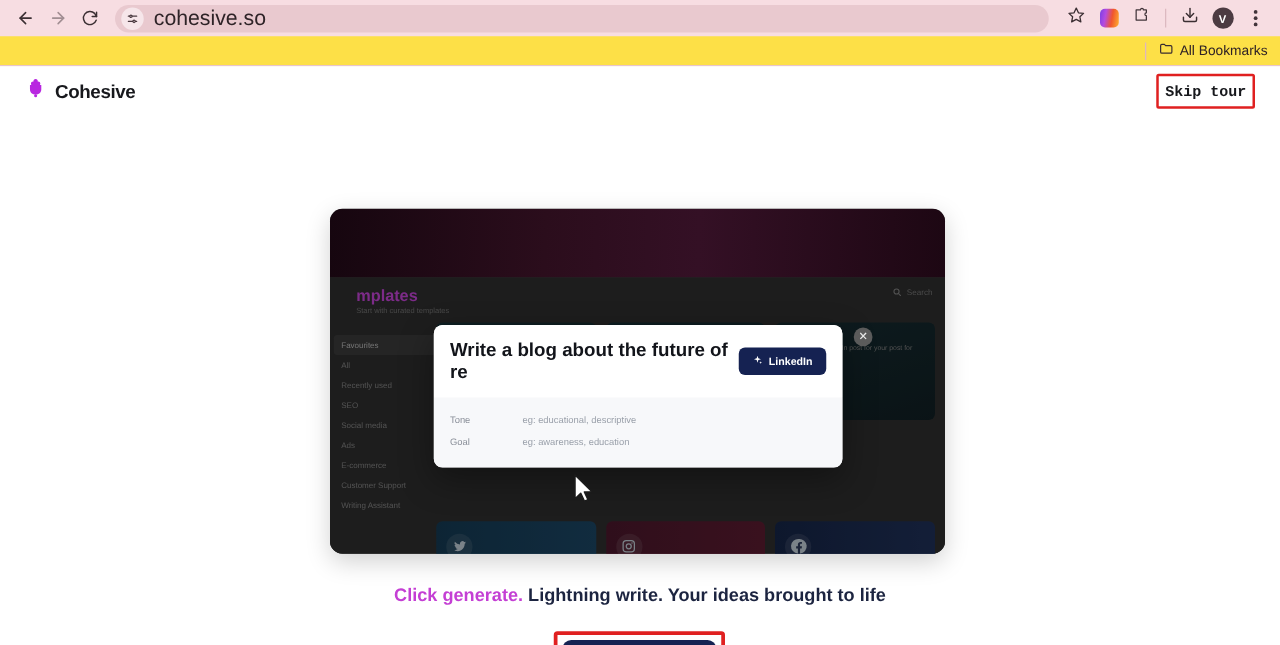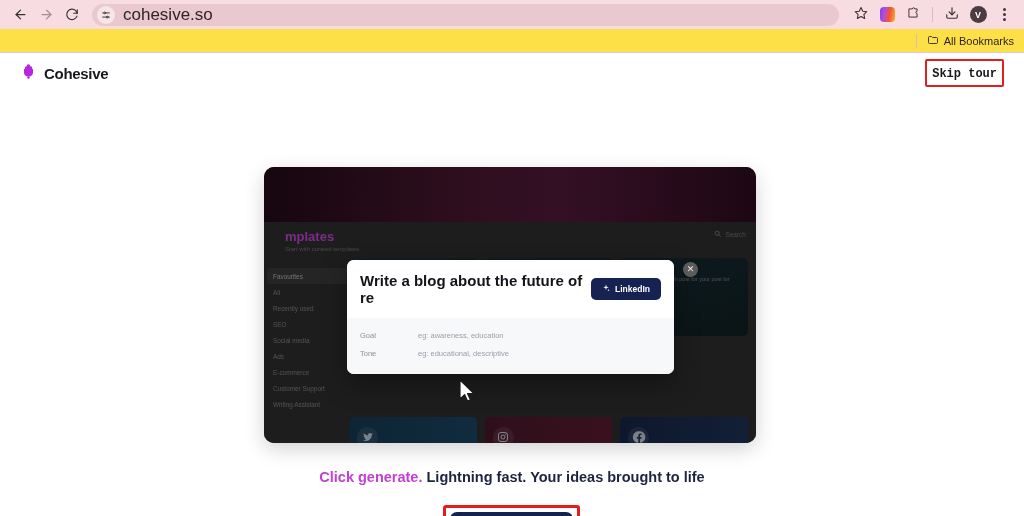--- a/index.html
+++ b/index.html
@@ -561,42 +561,42 @@
               <path d="M12 1.5l2 6.4 6.4 2-6.4 2-2 6.4-2-6.4-6.4-2 6.4-2z"></path>
               <path d="M19.5 15l.8 2.6 2.6.8-2.6.8-.8 2.6-.8-2.6-2.6-.8 2.6-.8z"></path>
             </svg>
         </span>
         <span>LinkedIn</span>
       </div>
     </div>
 
     <div class="modal-fields">
       <div class="field-row">
+        <span class="field-label">Tone</span>
+        <span class="field-ph">eg: educational, descriptive</span>
+      </div>
+      <div class="field-row">
         <span class="field-label">Goal</span>
         <span class="field-ph">eg: awareness, education</span>
-      </div>
-      <div class="field-row">
-        <span class="field-label">Tone</span>
-        <span class="field-ph">eg: educational, descriptive</span>
       </div>
     </div>
   </div>
 
   <div class="modal-close">
     <span>✕</span>
   </div>
 
   <div class="cursor">
     <svg width="17" height="24" viewBox="0 0 17 24">
       <path d="M1 1 L1 20 L5.6 15.6 L8.6 22 L11.4 20.7 L8.5 14.6 L14.6 14.4 Z" fill="#ffffff" stroke="#1c1c1c" stroke-width="1.2" stroke-linejoin="round"></path>
     </svg>
   </div>
 
   <div class="caption">
-    <span class="hl">Click generate.</span><span> Lightning fast. Your ideas brought to life</span>
+    <span class="hl">Click generate.</span><span> Lightning write. Your ideas brought to life</span>
   </div>
 
   <div class="continue-wrap">
     <div class="continue-btn">
       
       
     </div>
   </div>
 
 </div>

